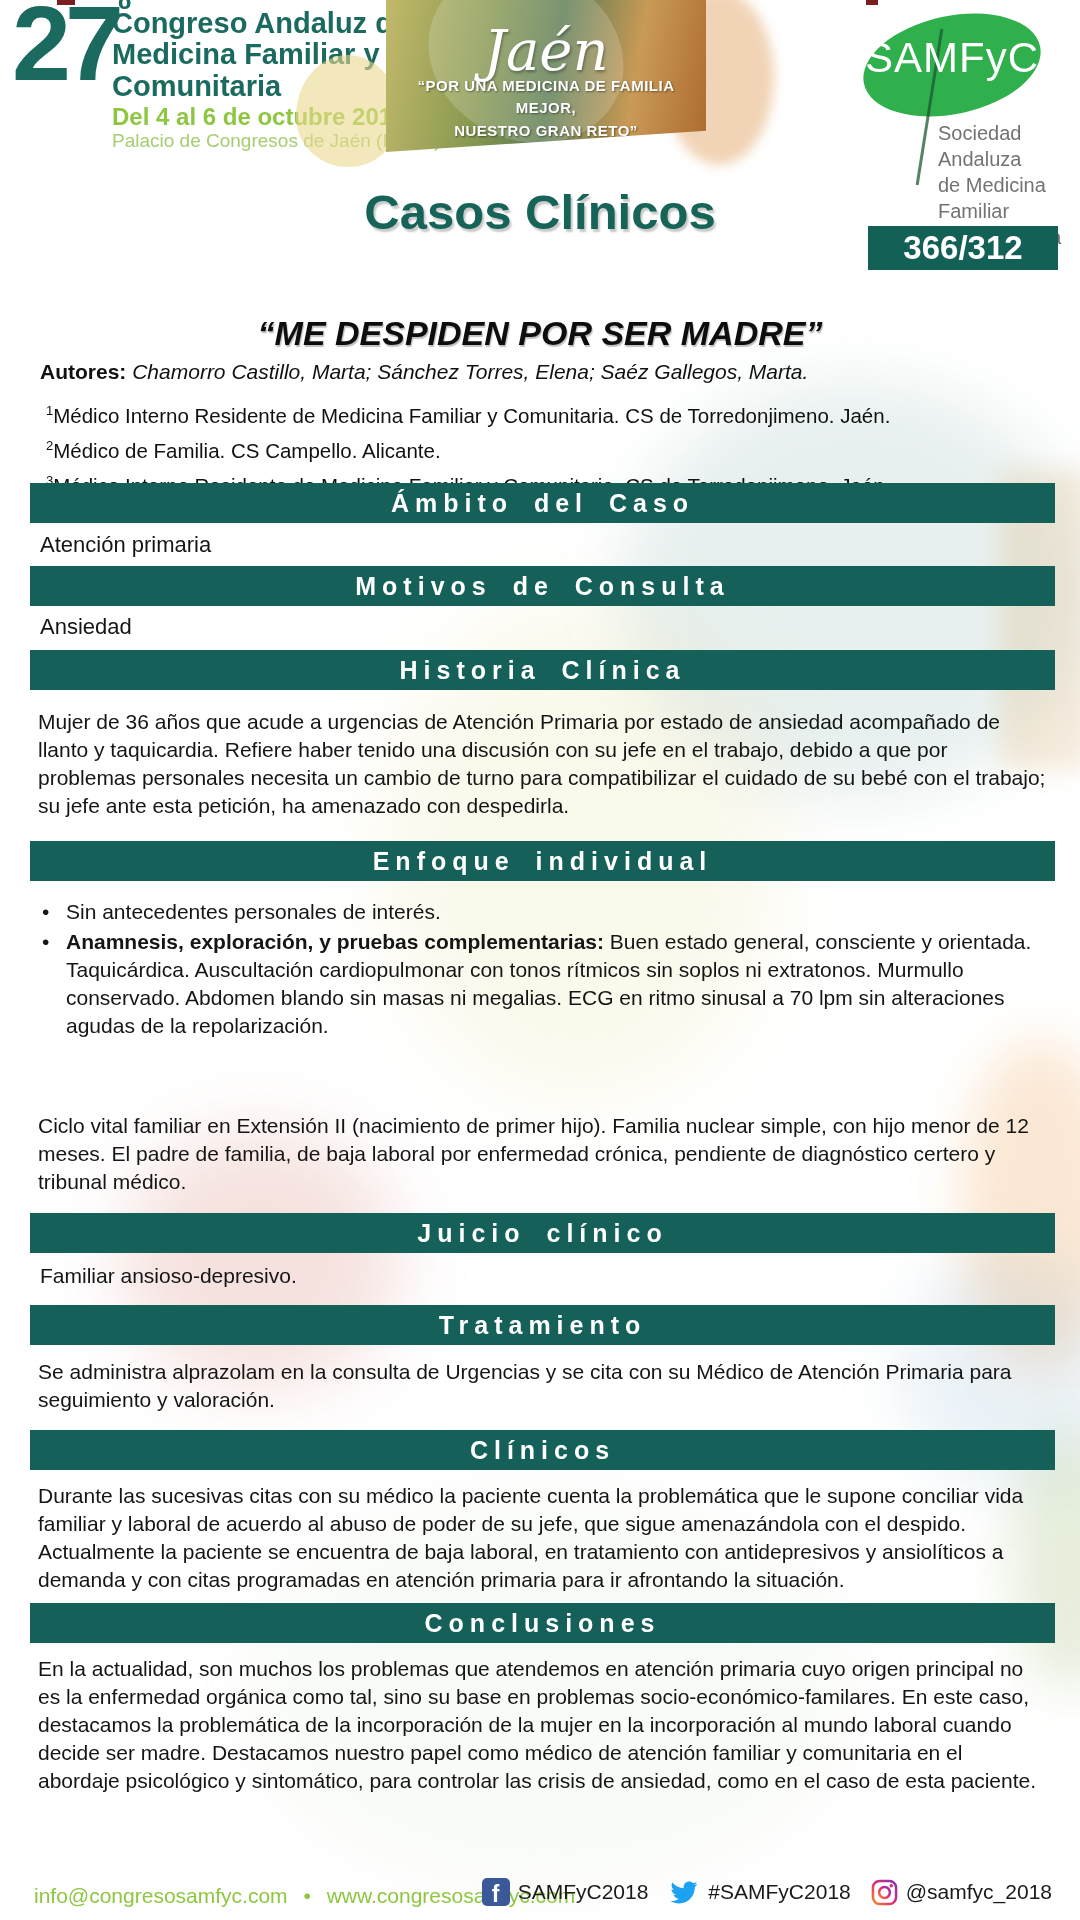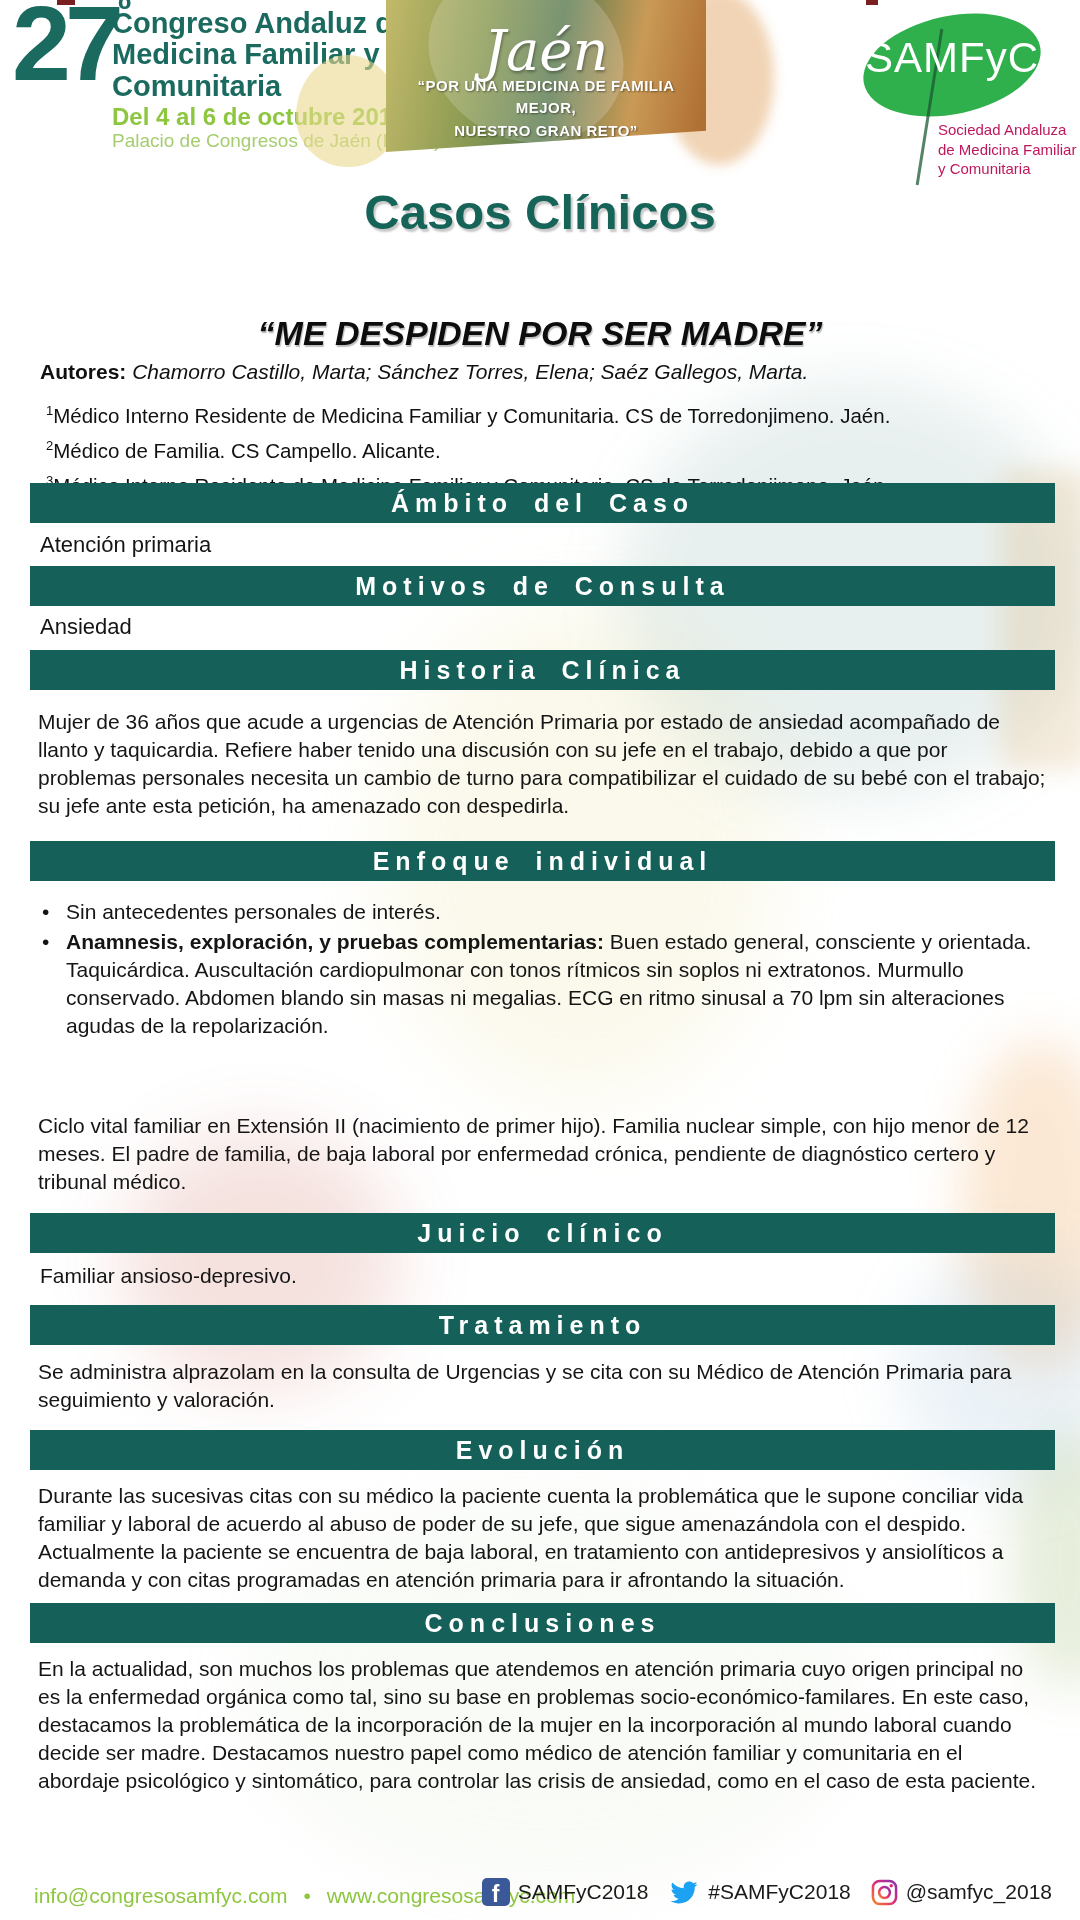--- a/index.html
+++ b/index.html
@@ -20,21 +20,21 @@
   .photo{position:absolute;left:386px;top:0;width:320px;height:152px;clip-path:polygon(0 0,100% 0,100% 86%,0 100%);
     background:linear-gradient(100deg,#c3b96a 0%,#8a9a52 30%,#5d7c52 52%,#c99a56 76%,#ad6a2f 100%);}
   .photo .sheen{position:absolute;left:40px;top:-30px;width:200px;height:170px;border-radius:50%;background:rgba(255,255,255,0.18);transform:rotate(25deg);}
   .jaen{position:absolute;left:0;top:18px;width:100%;text-align:center;color:#fff;font-size:56px;font-family:"DejaVu Serif",serif;font-style:italic;text-shadow:1px 2px 3px rgba(0,0,0,0.35);}
   .slogan{position:absolute;left:0;bottom:10px;width:100%;text-align:center;color:#fff;font-size:15px;font-weight:bold;letter-spacing:0.5px;line-height:1.5;text-shadow:1px 1px 2px rgba(0,0,0,0.45);}
   .beige-blob{position:absolute;left:296px;top:55px;width:104px;height:112px;border-radius:50% 50% 50% 50%/55% 55% 45% 45%;background:#ead98f;opacity:.6;}
   .orange-crescent{position:absolute;left:664px;top:-10px;width:110px;height:175px;border-radius:50%;background:rgba(224,160,90,0.45);filter:blur(6px);}
   .samfyc-ellipse{position:absolute;left:862px;top:16px;width:180px;height:98px;border-radius:50%;background:#2fb04c;transform:rotate(-12deg);}
   .samfyc-brush{position:absolute;left:928px;top:28px;width:3px;height:158px;background:#1c5a33;transform:rotate(9deg);opacity:.75;}
   .samfyc-text{position:absolute;left:852px;top:34px;width:200px;text-align:center;color:#fff;font-size:42px;letter-spacing:1px;}
-  .samfyc-caption{position:absolute;left:938px;top:120px;color:#be185d;font-size:15px;line-height:1.3;}
+  .samfyc-caption{position:absolute;left:938px;top:120px;color:#737373;font-size:20px;line-height:1.3;}
 
   
   .category{position:absolute;left:0;top:184px;width:1080px;text-align:center;color:#166358;font-size:49px;font-weight:bold;text-shadow:2px 3px 2px rgba(0,0,0,0.22);}
   .code-box{position:absolute;left:868px;top:226px;width:190px;height:44px;background:#136156;color:#fff;font-size:33px;font-weight:bold;display:flex;align-items:center;justify-content:center;}
   .case-title{position:absolute;left:0;top:286px;width:1080px;text-align:center;color:#0d0d0d;font-size:34px;font-weight:bold;font-style:italic;text-shadow:1px 2px 1px rgba(0,0,0,0.25);margin-top:28px;}
 
   
   .authors{position:absolute;left:40px;top:360px;font-size:21px;color:#111;}
   .authors .names{font-style:italic;}
   .affs{position:absolute;left:46px;top:396px;font-size:20.5px;color:#111;line-height:30px;}
@@ -100,20 +100,21 @@
       <div class="samfyc-brush"></div>
       <div class="samfyc-text">SAMFyC</div>
       <div class="samfyc-caption">
         <div>Sociedad Andaluza</div>
         <div>de Medicina Familiar</div>
         <div>y Comunitaria</div>
       </div>
     </div>
 
     <div class="category">Casos Clínicos</div>
+    <div class="code-box">366/312</div>
     <div class="case-title">“ME DESPIDEN POR SER MADRE”</div>
 
     <div class="authors">
       <b>Autores:</b>
       <span class="names">Chamorro Castillo, Marta; Sánchez Torres, Elena; Saéz Gallegos, Marta.</span>
     </div>
     <div class="affs">
       <div><sup>1</sup><span>Médico Interno Residente de Medicina Familiar y Comunitaria. CS de Torredonjimeno.  Jaén.</span></div>
       <div><sup>2</sup><span>Médico de Familia. CS Campello.  Alicante.</span></div>
       <div><sup>3</sup><span>Médico Interno Residente de Medicina Familiar y Comunitaria. CS de Torredonjimeno.  Jaén.</span></div>
@@ -137,21 +138,21 @@
     </div>
 
     <div class="para" style="top:1112px;">Ciclo vital familiar en Extensión II (nacimiento de primer hijo). Familia nuclear simple, con hijo menor de 12 meses.  El padre de familia, de baja laboral por enfermedad crónica, pendiente de diagnóstico certero y tribunal médico.</div>
 
     <div class="bar" style="top:1213px;">Juicio clínico</div>
     <div class="plain" style="top:1264px;font-size:21px;">Familiar ansioso-depresivo.</div>
 
     <div class="bar" style="top:1305px;">Tratamiento</div>
     <div class="para" style="top:1358px;">Se administra alprazolam en la consulta de Urgencias y se cita con su Médico de Atención Primaria para seguimiento y valoración.</div>
 
-    <div class="bar" style="top:1430px;">Evolución</div>
+    <div class="bar" style="top:1430px;">Clínicos</div>
     <div class="para" style="top:1482px;">Durante las sucesivas citas con su médico la paciente cuenta la problemática que le supone conciliar vida familiar y laboral de acuerdo al abuso de poder de su jefe, que sigue amenazándola con el despido. Actualmente la paciente se encuentra de baja laboral, en tratamiento con antidepresivos y ansiolíticos a demanda y con citas programadas en atención primaria para ir afrontando la situación.</div>
 
     <div class="bar" style="top:1603px;">Conclusiones</div>
     <div class="para" style="top:1655px;">En la actualidad, son muchos los problemas que atendemos en atención primaria cuyo origen principal no es la enfermedad orgánica como tal, sino su base en problemas socio-económico-familares. En este caso, destacamos la problemática de la incorporación de la mujer en la incorporación al mundo laboral cuando decide ser madre. Destacamos nuestro papel como médico de atención familiar y comunitaria en el abordaje psicológico y sintomático, para controlar las crisis de ansiedad, como en el caso de esta paciente.</div>
 
     <div class="footer-left">
       <span>info@congresosamfyc.com</span>
       <span class="sep">•</span>
       <span>www.congresosamfyc.com</span>
     </div>

